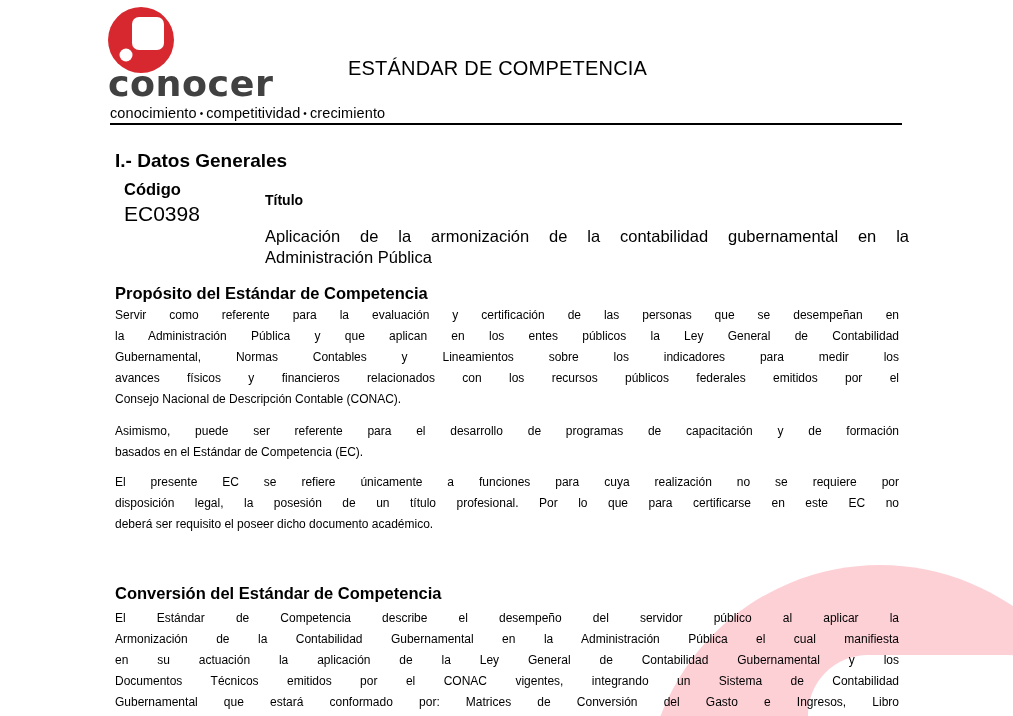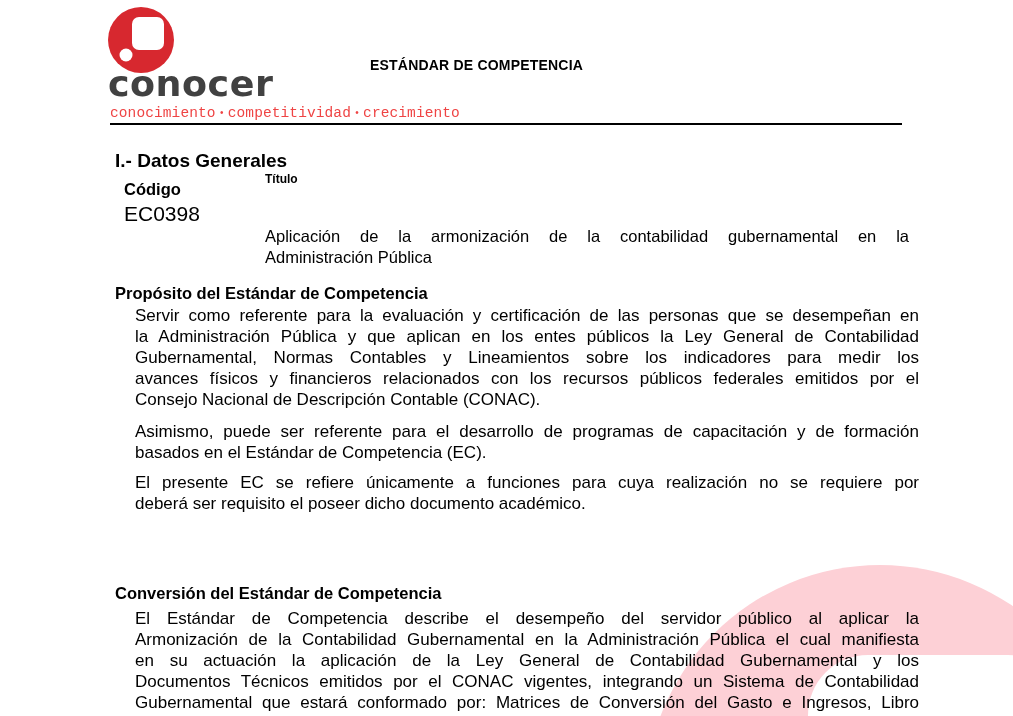--- a/index.html
+++ b/index.html
@@ -13,45 +13,45 @@
 
     .logo-mark { position: absolute; left: 105px; top: 5px; width: 80px; height: 72px; }
     .logo-word {
       position: absolute; left: 108px; top: 64px;
       font-family: "DejaVu Sans", sans-serif; font-weight: bold;
       font-size: 35px; color: #414141; letter-spacing: 0.5px; line-height: 40px;
       transform: scaleX(1.04); transform-origin: left;
     }
     .tagline {
       position: absolute; left: 110px; top: 104px;
-      font-family: Liberation Mono, monospace; font-size: 14.5px; color: #ef4444;
+      font-family: Liberation Sans, sans-serif; font-size: 14.5px; color: #000000;
       line-height: 18px; white-space: nowrap; letter-spacing: 0.1px;
     }
     .tagline .dot { font-size: 10px; vertical-align: 1px; margin: 0 3px; }
     .rule { position: absolute; left: 110px; top: 123px; width: 792px; height: 2px; background: #000; }
 
     .doc-title {
-      position: absolute; left: 370px; top: 57px;
-      font-weight: bold; font-size: 14px; letter-spacing: 0.2px;
+      position: absolute; left: 348px; top: 57px;
+      font-weight: normal; font-size: 20px; letter-spacing: 0.2px;
     }
 
     .section-h1 { position: absolute; left: 115px; top: 150px; font-weight: bold; font-size: 19px; }
     .code-label { position: absolute; left: 124px; top: 180px; font-weight: bold; font-size: 16.5px; }
     .code-value { position: absolute; left: 124px; top: 202px; font-size: 21px; }
-    .title-label { position: absolute; left: 265px; top: 172px; font-weight: bold; font-size: 12px; }
+    .title-label { position: absolute; left: 265px; top: 192px; font-weight: bold; font-size: 14px; }
     .title-value {
       position: absolute; left: 265px; top: 202px; width: 644px;
       font-size: 16.5px; line-height: 21px; text-align: justify; text-align-last: left;
     }
     .title-line1 { display: block; text-align: justify; text-align-last: justify; margin-top: 24px; }
 
     .section-h2 { position: absolute; left: 115px; font-weight: bold; font-size: 16.5px; margin-top: 20px; }
     .para {
       position: absolute; left: 115px; width: 784px;
-      font-size: 17px; line-height: 21px; margin-left: 20px;
+      font-size: 12px; line-height: 21px;
     }
     .para .ln { display: block; text-align: justify; text-align-last: justify; white-space: nowrap; }
     .para .ln.last { text-align-last: left; }
   </style>
 </head>
 <body>
 
 <svg class="watermark" viewBox="0 0 1013 716" width="1013" height="716">
   <defs>
     <mask id="wm-mask">
@@ -97,20 +97,21 @@
     <span class="ln last">Consejo Nacional de Descripción Contable (CONAC).</span>
   </div>
 
   <div class="para" style="top:421px">
     <span class="ln">Asimismo, puede ser referente para el desarrollo de programas de capacitación y de formación</span>
     <span class="ln last">basados en el Estándar de Competencia (EC).</span>
   </div>
 
   <div class="para" style="top:472px">
     <span class="ln">El presente EC se refiere únicamente a funciones para cuya realización no se requiere por</span>
+    <span class="ln">disposición legal, la posesión de un título profesional. Por lo que para certificarse en este EC no</span>
     <span class="ln last">deberá ser requisito el poseer dicho documento académico.</span>
   </div>
 
   <div class="section-h2" style="top:564px">Conversión del Estándar de Competencia</div>
 
   <div class="para" style="top:608px">
     <span class="ln">El Estándar de Competencia describe el desempeño del servidor público al aplicar la</span>
     <span class="ln">Armonización de la Contabilidad Gubernamental en la Administración Pública el cual manifiesta</span>
     <span class="ln">en su actuación la aplicación de la Ley General de Contabilidad Gubernamental y los</span>
     <span class="ln">Documentos Técnicos emitidos por el CONAC vigentes, integrando un Sistema de Contabilidad</span>

